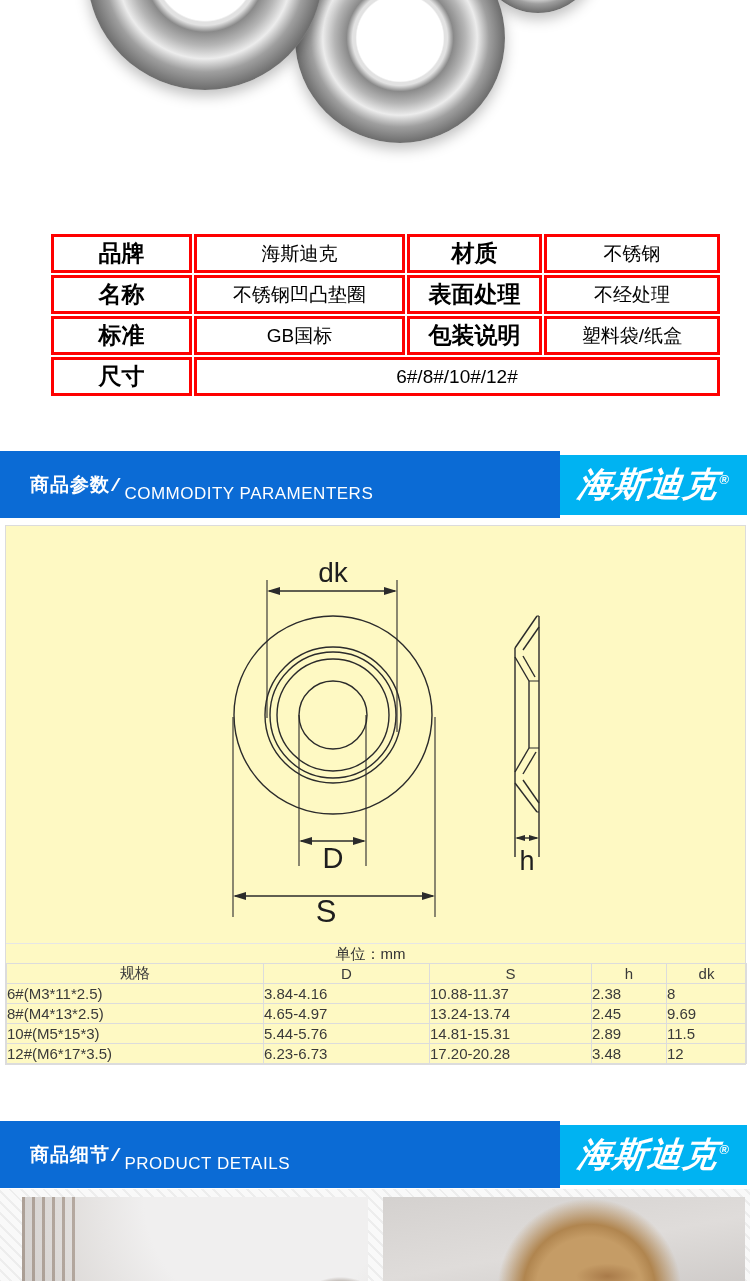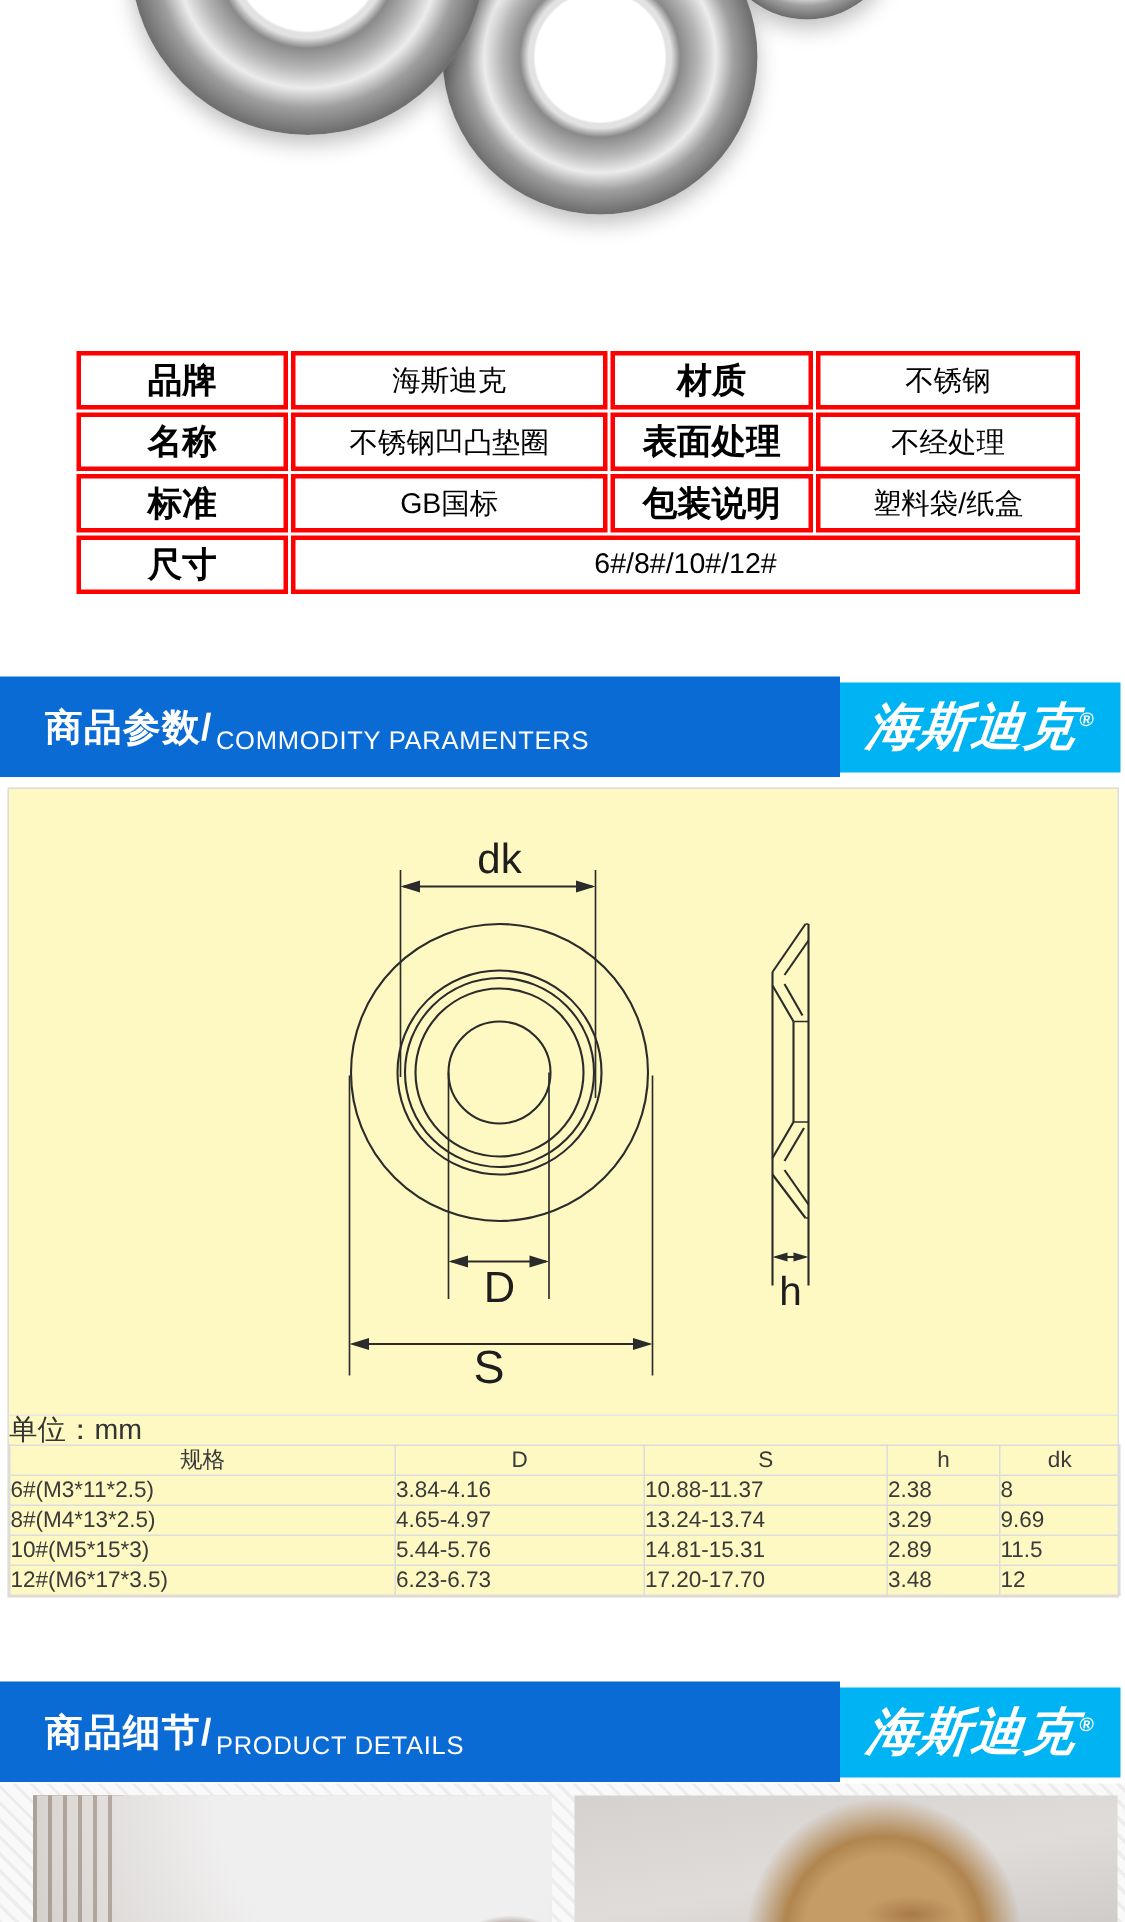--- a/index.html
+++ b/index.html
@@ -32,32 +32,32 @@
     vertical-align:middle;color:#000;overflow:hidden;white-space:nowrap;}
   td.ilabel{font-weight:bold;font-size:23px;}
   td.ivalue{font-size:19px;}
   col.c0{width:141px}col.c1{width:211px}col.c2{width:135px}col.c3{width:176px}
 
   
   .banner{display:flex;height:67px;}
   .banner.first{margin-top:53px;}
   .banner.second{margin-top:56px;}
   .banner-title{flex:1;background:#0b6bd5;display:flex;align-items:center;padding-left:30px;overflow:hidden;}
-  .banner-title .cn{color:#fff;font-weight:bold;font-size:25px;letter-spacing:1px;}
+  .banner-title .cn{color:#fff;font-weight:bold;font-size:19px;letter-spacing:1px;font-family:Liberation Mono, monospace;}
   .banner-title .en{color:#fff;font-size:17px;letter-spacing:.5px;margin-left:2px;margin-top:18px;}
   .banner-logo{width:187px;background:#00b3f2;margin:4px 3px 3px 0;display:flex;align-items:center;justify-content:center;}
   .banner-logo .logo-text{color:#fff;font-weight:bold;font-style:italic;font-size:34px;letter-spacing:1px;
     transform:skewX(-6deg);white-space:nowrap;}
   .banner-logo .reg{font-size:13px;vertical-align:super;font-style:normal;margin-left:1px;}
 
   
   .param-box{margin:7px 4px 0 5px;border:1px solid #dcdcdc;background:#fef9c3;}
   svg.drawing{display:block;width:740px;height:417px;}
-  .unit-row{height:19px;line-height:19px;border-top:1px solid #e6e6e6;text-align:left;
-    font-size:19px;color:#333;padding-right:10px;}
+  .unit-row{height:19px;line-height:19px;border-top:1px solid #e6e6e6;text-align:center;
+    font-size:15px;color:#333;padding-right:10px;}
   table.spec{width:100%;border-collapse:collapse;table-layout:fixed;font-size:15px;color:#3a3a3a;}
   table.spec th,table.spec td{border:1px solid #dcdcdc;font-weight:normal;height:19px;
     padding:0;overflow:hidden;white-space:nowrap;}
   col.s0{width:257px}col.s1{width:166px}col.s2{width:162px}col.s3{width:75px}col.s4{width:80px}
 
   
   .details-strip{margin-top:1px;height:97px;overflow:hidden;
     background:repeating-linear-gradient(45deg,#ededed 0 2px,#f9f9f9 2px 8px);
     padding:8px 0 0 22px;display:flex;gap:15px;}
   .detail-photo{height:120px;}
@@ -208,34 +208,34 @@
       <td>6#(M3*11*2.5)</td>
       <td>3.84-4.16</td>
       <td>10.88-11.37</td>
       <td>2.38</td>
       <td>8</td>
     </tr>
     <tr>
       <td>8#(M4*13*2.5)</td>
       <td>4.65-4.97</td>
       <td>13.24-13.74</td>
-      <td>3.29</td>
+      <td>2.45</td>
       <td>9.69</td>
     </tr>
     <tr>
       <td>10#(M5*15*3)</td>
       <td>5.44-5.76</td>
       <td>14.81-15.31</td>
       <td>2.89</td>
       <td>11.5</td>
     </tr>
     <tr>
       <td>12#(M6*17*3.5)</td>
       <td>6.23-6.73</td>
-      <td>17.20-17.70</td>
+      <td>17.20-20.28</td>
       <td>3.48</td>
       <td>12</td>
     </tr>
   </tbody>
     </table>
 </div>
 
 <div class="banner second">
   <div class="banner-title">
     <span class="cn">商品细节/</span>

